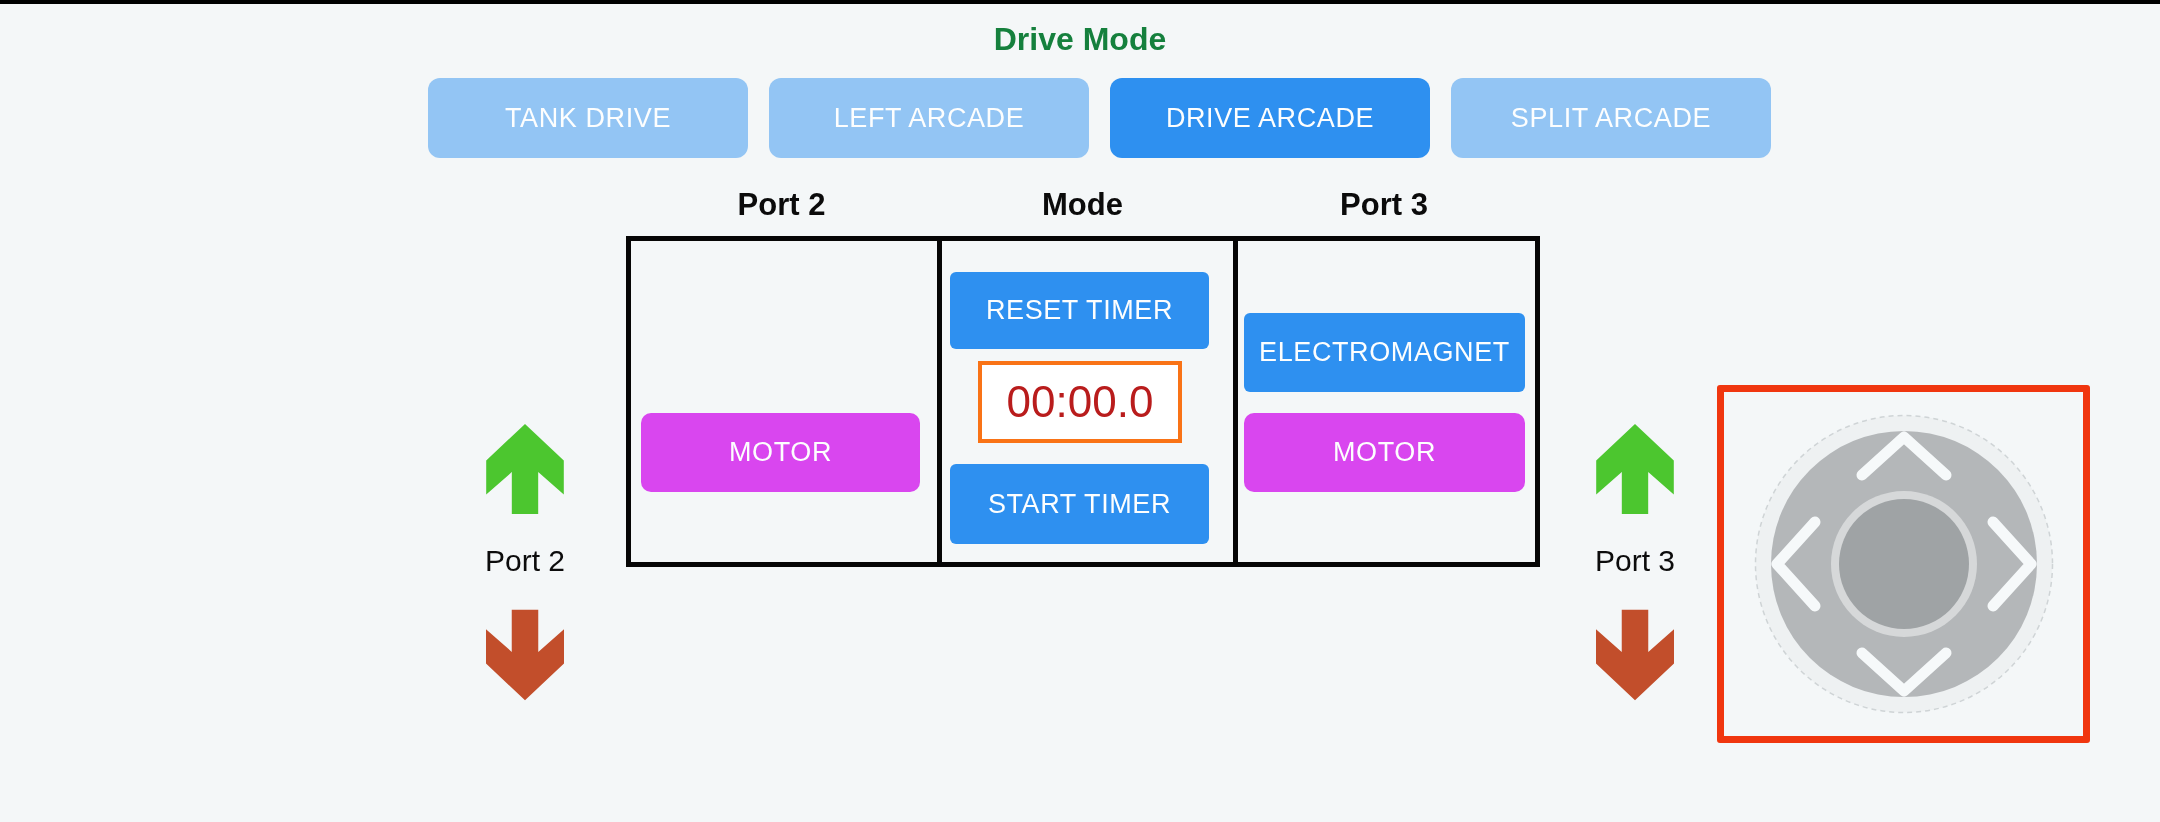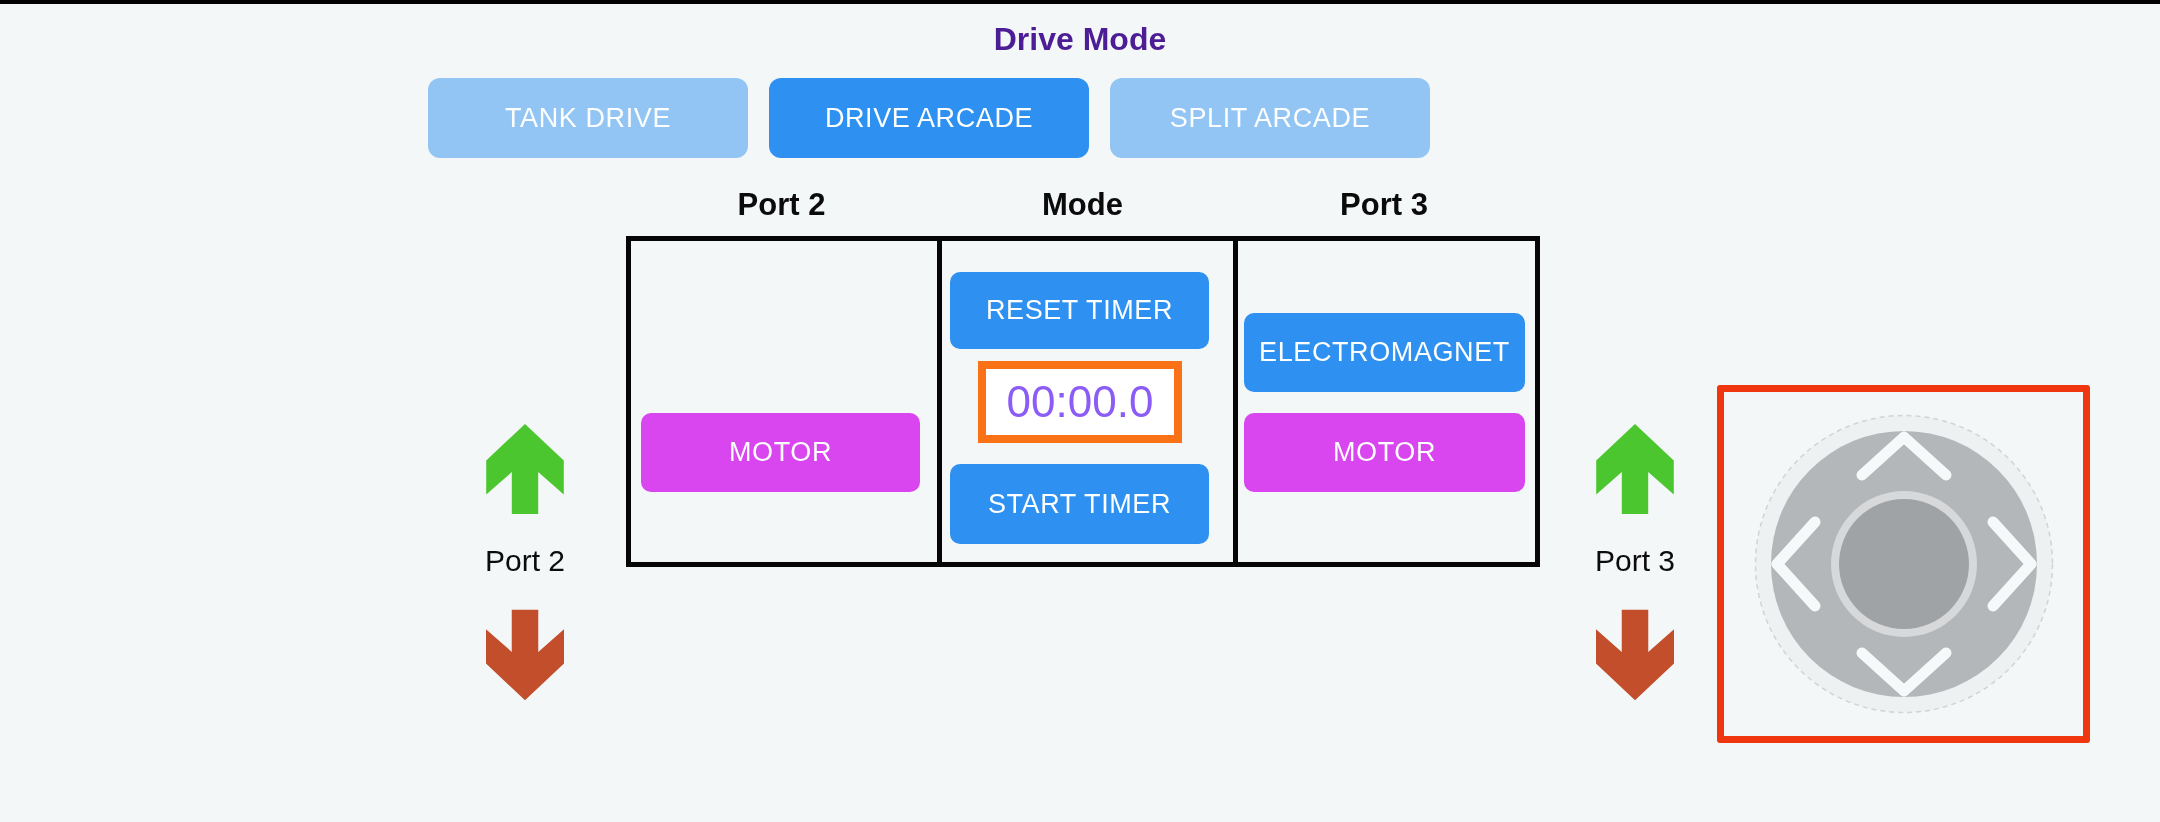--- a/index.html
+++ b/index.html
@@ -4,21 +4,21 @@
 <style>
   html,body{margin:0;padding:0;}
   body{
     width:2160px;height:822px;position:relative;overflow:hidden;
     background:#f4f7f8;
     font-family:"Liberation Sans","DejaVu Sans",sans-serif;
   }
   .top-bar{position:absolute;left:0;top:0;width:2160px;height:4px;background:#000;}
   .page-title{
     position:absolute;left:0;top:20px;width:2160px;text-align:center;
-    font-size:32px;font-weight:bold;color:#4c1d95;line-height:38px;
+    font-size:32px;font-weight:bold;color:#15803d;line-height:38px;
   }
   
   .drive-row{position:absolute;left:428px;top:78px;display:flex;gap:21px;}
   .btn{
     display:flex;align-items:center;justify-content:center;
     color:#fdfefe;font-size:27px;letter-spacing:.6px;
     border:none;cursor:pointer;box-sizing:border-box;
   }
   .drive-btn{width:320px;height:80px;border-radius:12px;background:#93c5f4;}
   .drive-btn.active{background:#2e90f0;}
@@ -33,33 +33,33 @@
   
   .ctl-table{
     position:absolute;left:626px;top:236px;width:914px;height:331px;
     border:5px solid #060606;box-sizing:border-box;display:flex;
   }
   .ctl-col{position:relative;height:100%;box-sizing:border-box;}
   .col-0{width:306px;}
   .col-1{width:296px;border-left:5px solid #060606;}
   .col-2{width:302px;border-left:5px solid #060606;}
   .cell-btn{position:absolute;border-radius:10px;}
-  .blue{background:#2e90f0;}
+  .blue{background:#2e90f0;border-radius:6px;}
   .lightblue{background:#d946ef;}
   .led-bumper{left:10px;top:72px;width:279px;height:78px;}
   .motor-left{left:10px;top:172px;width:279px;height:79px;}
   .reset-timer{left:8px;top:31px;width:259px;height:77px;}
   .start-timer{left:8px;top:212px;width:259px;height:80px;margin-top:11px;}
   .electromagnet{left:6px;top:72px;width:281px;height:79px;}
   .motor-right{left:6px;top:172px;width:281px;height:79px;}
   .timer-display{
     position:absolute;left:36px;top:120px;width:204px;height:82px;
-    background:#ffffff;border:8px solid #f97316;box-sizing:border-box;
+    background:#ffffff;border:4px solid #f97316;box-sizing:border-box;
     display:flex;align-items:center;justify-content:center;
-    font-size:44px;color:#8b5cf6;
+    font-size:44px;color:#b91c1c;
   }
   
   .indicator{position:absolute;top:420px;width:140px;height:300px;}
   .indicator.left{left:455px;}
   .indicator.right{left:1565px;}
   .ind-up{position:absolute;left:31px;top:4px;width:78px;height:90px;}
   .ind-label{
     position:absolute;left:0;top:124px;width:140px;text-align:center;
     font-size:30px;color:#0c0c0c;line-height:34px;
   }
@@ -73,20 +73,21 @@
 </style>
 </head>
 <body>
 
 <div class="top-bar"></div>
 
 <div class="page-title">Drive Mode</div>
 
 <div class="drive-row">
   <button class="btn drive-btn">TANK DRIVE</button>
+  <button class="btn drive-btn">LEFT ARCADE</button>
   <button class="btn drive-btn active">DRIVE ARCADE</button>
   <button class="btn drive-btn">SPLIT ARCADE</button>
 </div>
 
 <div class="tbl-header hdr-0">Port 2</div>
 <div class="tbl-header hdr-1">Mode</div>
 <div class="tbl-header hdr-2">Port 3</div>
 
 <div class="ctl-table">
   <div class="ctl-col col-0">

